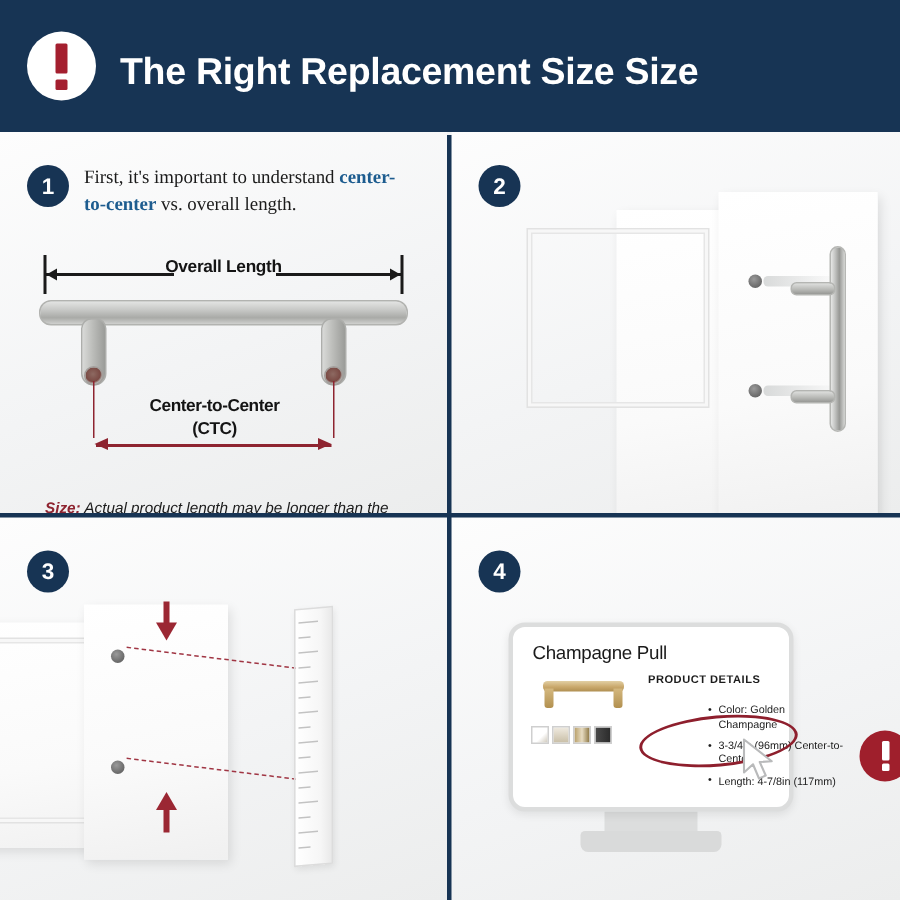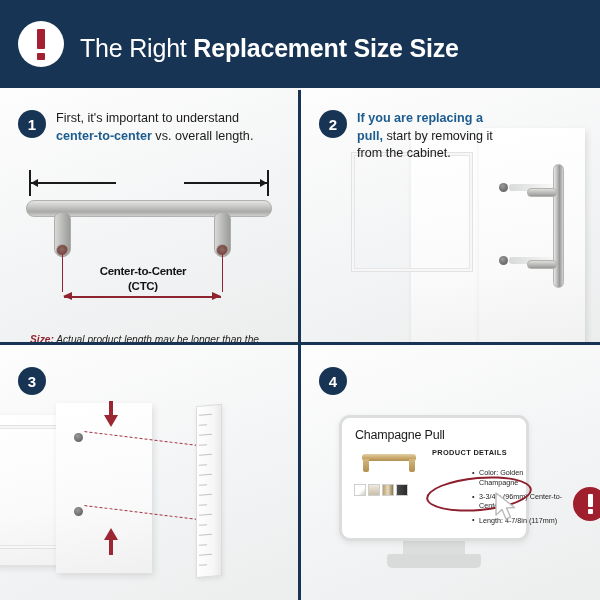--- a/index.html
+++ b/index.html
@@ -22,21 +22,21 @@
   }
   .alert-bang{
     position:relative;width:8px;height:30px;
   }
   .alert-bang i{position:absolute;left:0;background:#a41f2f;display:block;}
   .alert-bang i.bar{top:0;width:8px;height:20px;border-radius:1px;}
   .alert-bang i.dot{top:24px;width:8px;height:7px;border-radius:1px;}
   .header-text{color:#ffffff;line-height:1;}
   .kicker{font-size:15px;font-weight:400;letter-spacing:.1px;color:#eef2f6;}
   .headline{font-size:25px;margin-top:9px;letter-spacing:-.2px;white-space:nowrap;}
-  .headline .light{font-weight:400;}
+  .headline .light{font-weight:700;}
   .headline .bold{font-weight:700;}
 
   
   .grid{position:absolute;left:0;top:88px;width:600px;height:512px;background:#f2f3f4;}
   .vline{position:absolute;left:298px;top:90px;width:3px;height:510px;background:#173454;}
   .hline{position:absolute;left:0px;top:342px;width:600px;height:3px;background:#173454;}
   .panel{position:absolute;overflow:hidden;background:#f4f5f6;}
   .p1{left:0;top:88px;width:298px;height:254px;}
   .p2{left:301px;top:88px;width:299px;height:254px;}
   .p3{left:0;top:345px;width:298px;height:255px;}
@@ -44,21 +44,21 @@
   .panel-bg{position:absolute;inset:0;background:
      linear-gradient(160deg,#fdfdfd 0%,#f3f4f5 55%,#eceded 100%);}
 
   
   .stephead{position:absolute;display:flex;align-items:flex-start;z-index:5;}
   .stepnum{
     width:28px;height:28px;border-radius:50%;background:#173454;color:#fff;
     font-size:15px;font-weight:700;display:flex;align-items:center;
     justify-content:center;flex:0 0 auto;margin-right:10px;
   }
-  .steptext{font-size:12.6px;line-height:17.5px;color:#1b1b1b;max-width:215px;}
+  .steptext{font-size:12.6px;line-height:17.5px;color:#1b1b1b;max-width:215px;font-family:Liberation Serif, serif;}
   .steptext .accent{color:#1d5c8f;font-weight:700;}
   .steptext .ital{font-style:italic;}
   .steptext .ulink{color:#1d5c8f;font-weight:700;text-decoration:underline;}
 
   
   .dia1{position:absolute;left:18px;top:84px;width:262px;height:150px;}
   .ol-label{
     position:absolute;left:0;top:0;width:262px;text-align:center;
     font-size:11.5px;font-weight:700;color:#141414;letter-spacing:-.2px;
   }
@@ -208,20 +208,21 @@
 
   <div class="panel p1">
     <div class="panel-bg"></div>
 
     <div class="stephead" style="left:18px;top:22px;">
       <div class="stepnum">1</div>
       <div class="steptext"><span>First, it's important to understand </span><span class="accent">center-to-center</span><span> vs. overall length.</span></div>
     </div>
 
     <div class="dia1">
+      <div class="ol-label">Overall Length</div>
       <div class="ol-line seg-l"></div>
       <div class="ol-line seg-r"></div>
       <div class="tick l"></div>
       <div class="tick r"></div>
       <div class="ar bl"></div>
       <div class="ar br"></div>
 
       <div class="bar-main"></div>
       <div class="post left"></div>
       <div class="post right"></div>
@@ -251,21 +252,20 @@
     <div class="screw" style="left:198px;top:168px;"></div>
     <div class="ghost" style="left:208px;top:96px;width:46px;"></div>
     <div class="ghost" style="left:208px;top:169px;width:46px;"></div>
 
     <div class="pullbar" style="left:252px;top:76px;height:124px;"></div>
     <div class="pullpost" style="left:226px;top:100px;width:30px;"></div>
     <div class="pullpost" style="left:226px;top:172px;width:30px;"></div>
 
     <div class="stephead" style="left:18px;top:22px;">
       <div class="stepnum">2</div>
-      <div class="steptext" style="max-width:150px;"><span class="accent">If you are replacing a pull,</span><span> start by removing it from the cabinet.</span></div>
     </div>
   </div>
 
   <div class="panel p3">
     <div class="panel-bg"></div>
 
     <div class="door" style="left:-40px;top:70px;width:170px;height:150px;">
       <div class="door-inner" style="left:14px;top:10px;width:140px;height:122px;"></div>
     </div>
     <div class="door" style="left:56px;top:58px;width:96px;height:170px;"></div>

